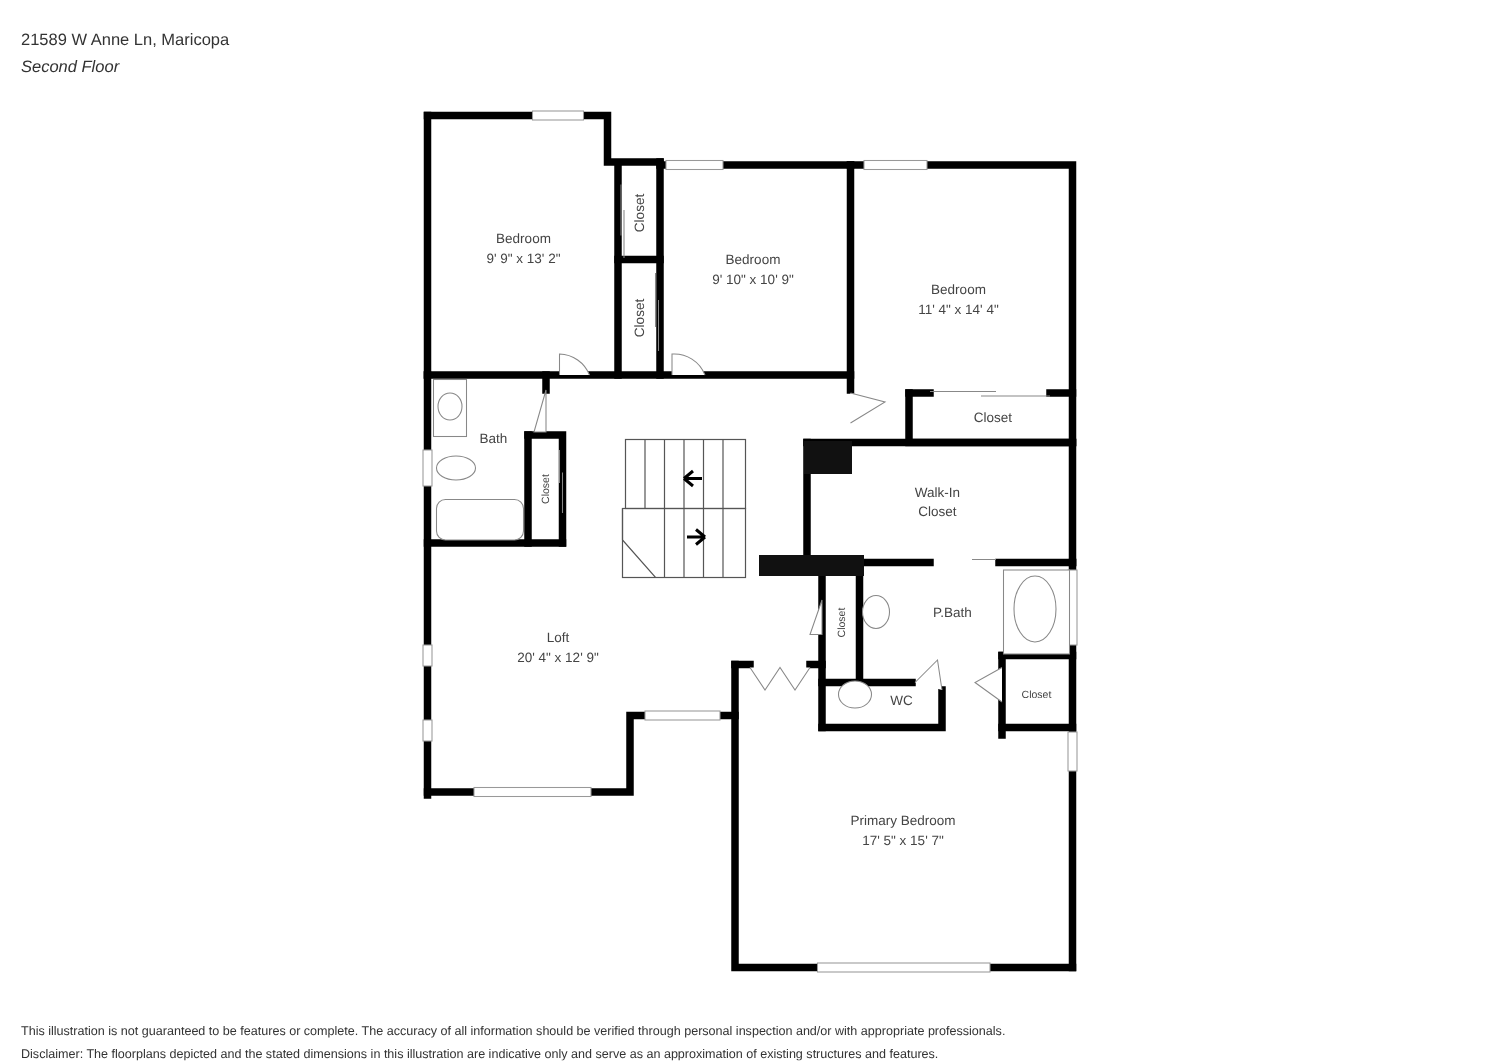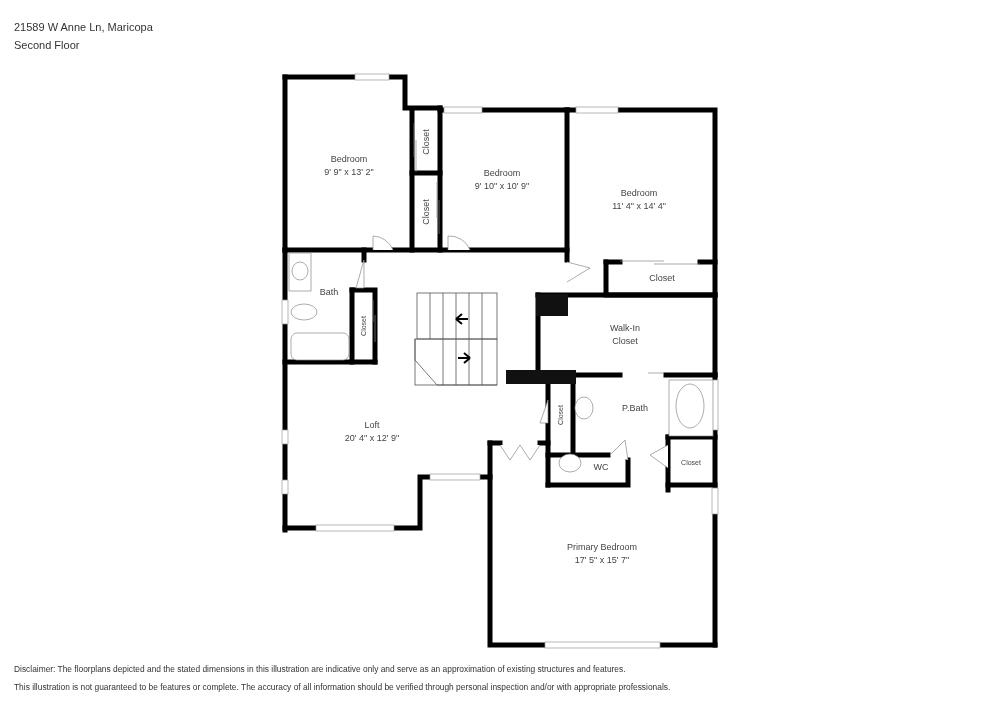--- a/index.html
+++ b/index.html
@@ -7,21 +7,21 @@
   .hdr { position:absolute; left:14px; font-size:11px; color:#333; }
   .disc { position:absolute; left:14px; font-size:8.4px; color:#333; white-space:nowrap; }
   svg { position:absolute; left:0; top:0; }
   .lbl { font-family:"Liberation Sans", sans-serif; font-size:9px; fill:#444; text-anchor:middle; }
   .lbl-sm { font-family:"Liberation Sans", sans-serif; font-size:7px; fill:#444; text-anchor:middle; }
 </style>
 </head>
 <body>
 
 <div class="hdr" style="top:21px;">21589 W Anne Ln, Maricopa</div>
-<div class="hdr" style="top:39px;">Second Floor</div>
+<div class="hdr" style="top:39px;font-style:italic;">Second Floor</div>
 
 <svg width="1000" height="707" viewBox="0 0 1000 707">
   <g fill="none" stroke="#000" stroke-width="5" stroke-linecap="square">
 
     <path d="M285 77 H405 V108 H440"></path>
     <path d="M285 77 V250"></path>
     <path d="M440 108 V250"></path>
     <path d="M440 110 H567"></path>
     <path d="M567 110 H715 V375"></path>
     <path d="M567 110 V260"></path>
@@ -135,14 +135,14 @@
   <text class="lbl" x="635" y="411">P.Bath</text>
   <text class="lbl-sm" transform="translate(563,415) rotate(-90)">Closet</text>
   <text class="lbl" x="601" y="470">WC</text>
   <text class="lbl-sm" x="691" y="465">Closet</text>
   <text class="lbl" x="372" y="428">Loft</text>
   <text class="lbl" x="372" y="441">20' 4" x 12' 9"</text>
   <text class="lbl" x="602" y="550">Primary Bedroom</text>
   <text class="lbl" x="602" y="563">17' 5" x 15' 7"</text>
 </svg>
 
-<div class="disc" style="top:664px;">Disclaimer: The floorplans depicted and the stated dimensions in this illustration are indicative only and serve as an approximation of existing structures and features.</div>
+<div class="disc" style="top:697px;">Disclaimer: The floorplans depicted and the stated dimensions in this illustration are indicative only and serve as an approximation of existing structures and features.</div>
 <div class="disc" style="top:682px;">This illustration is not guaranteed to be features or complete. The accuracy of all information should be verified through personal inspection and/or with appropriate professionals.</div>
 
 </body></html>

